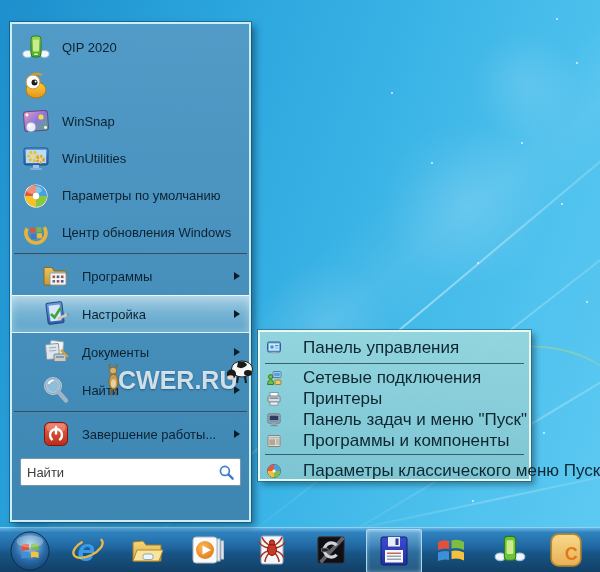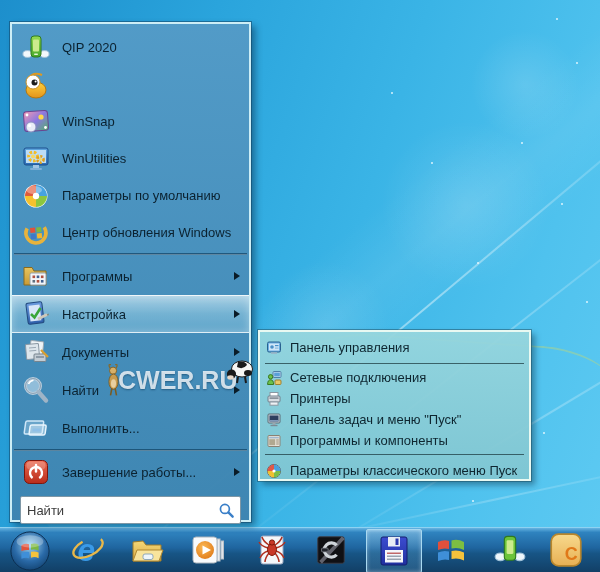--- a/index.html
+++ b/index.html
@@ -12,21 +12,21 @@
   .bokeh{position:absolute;border-radius:50%;}
   .sparkle{position:absolute;width:2px;height:2px;border-radius:50%;background:rgba(255,255,255,.8);}
   .aurora{position:absolute;border:none;border-top:2px solid rgba(186,214,126,.45);border-radius:50% / 100%;}
   
   #start-menu{position:absolute;left:10px;top:22px;width:241px;height:500px;box-sizing:border-box;
     background:linear-gradient(178deg,rgba(84,155,199,.96),rgba(62,132,176,.96));
     border:2px solid #cdeef6;
     box-shadow:0 0 0 1px rgba(18,70,102,.55), 4px 4px 7px rgba(0,25,50,.45);
     z-index:20;display:flex;flex-direction:column;padding-top:5px;}
   .m-row{position:relative;display:flex;align-items:center;height:37px;flex:0 0 auto;cursor:default;}
-  .m-row.menu-row{height:38px;}
+  .m-row.menu-row{height:38px;padding-left:20px;}
   .m-row .mi{width:30px;height:30px;margin-left:9px;flex:0 0 auto;}
   .m-row .mlabel{margin-left:11px;font-size:13px;color:#0b2230;white-space:nowrap;}
   .m-row.hl{background:linear-gradient(180deg,rgba(228,247,253,.62),rgba(165,217,236,.48) 50%,rgba(130,195,224,.42));
     border-top:1px solid rgba(255,255,255,.9);border-bottom:1px solid rgba(255,255,255,.65);
     box-shadow:inset 0 0 8px rgba(255,255,255,.35);height:36px;}
   .arr{position:absolute;right:9px;top:50%;margin-top:-4px;width:0;height:0;
     border-left:6px solid #0a1c28;border-top:4px solid transparent;border-bottom:4px solid transparent;}
   .msep{height:1px;background:rgba(11,58,90,.65);border-bottom:1px solid rgba(255,255,255,.28);margin:2px 2px;flex:0 0 auto;}
   #menu-search{margin:5px 8px 0 8px;height:26px;background:#fff;border:1px solid #7e97a6;border-radius:2px;
     display:flex;align-items:center;flex:0 0 auto;}
@@ -35,21 +35,21 @@
   #menu-search .sicon{width:17px;height:17px;margin-right:5px;flex:0 0 auto;}
   
   #submenu{position:absolute;left:258px;top:330px;width:273px;height:151px;box-sizing:border-box;
     background:linear-gradient(180deg,rgba(150,214,222,.95),rgba(128,198,210,.95));
     border:2px solid #e9f9f2;
     box-shadow:0 0 0 1px rgba(30,80,100,.5), 4px 4px 6px rgba(0,30,50,.4);
     z-index:40;display:flex;flex-direction:column;padding:3px 0;}
   .s-row{position:relative;display:flex;align-items:center;height:21px;flex:0 0 auto;cursor:default;}
   .s-row.tall{height:25px;}
   .s-row .si{width:16px;height:16px;margin-left:6px;flex:0 0 auto;}
-  .s-row .slabel{margin-left:8px;font-size:13px;color:#0e2630;white-space:nowrap;}
+  .s-row .slabel{margin-left:21px;font-size:17px;color:#0e2630;white-space:nowrap;}
   .ssep{height:1px;background:rgba(30,60,66,.75);margin:3px 5px;flex:0 0 auto;}
   
   #watermark{position:absolute;left:105px;top:358px;width:152px;height:46px;z-index:30;pointer-events:none;}
   #watermark .wm-text{position:absolute;left:13px;top:8px;font-size:25px;font-weight:bold;letter-spacing:0px;
     color:rgba(250,253,255,.80);text-shadow:0 1px 2px rgba(0,40,70,.45);}
   #watermark .goat{position:absolute;left:0px;top:4px;}
   #watermark .cow{position:absolute;right:2px;top:0px;}
   
   #taskbar{position:absolute;left:0;bottom:0;width:600px;height:45px;
     background:linear-gradient(180deg,#66b4e2 0%,#2f83bf 10%,#1f659f 45%,#175585 58%,#123f66 100%);
@@ -244,30 +244,20 @@
       <svg class="mi" viewBox="0 0 30 30">
         <circle cx="12" cy="11" r="7.5" fill="rgba(210,232,246,.55)" stroke="#b9cddc" stroke-width="3"></circle>
         <circle cx="12" cy="11" r="7.5" fill="none" stroke="#8aa2b6" stroke-width="1"></circle>
         <path d="M7.5 9 Q9 5.8 12.5 5.3" stroke="#fff" stroke-width="1.6" fill="none"></path>
         <line x1="17.5" y1="17" x2="25" y2="25.5" stroke="#9fb4c6" stroke-width="4.4" stroke-linecap="round"></line>
       </svg>
       <span class="mlabel">Найти</span>
       <span class="arr"></span>
     </div>
 
-    <div class="m-row menu-row">
-      <svg class="mi" viewBox="0 0 30 30">
-        <g transform="skewX(-8)">
-          <rect x="6" y="8" width="18" height="13" rx="1.5" fill="rgba(200,230,250,.30)" stroke="#cfe7f8" stroke-width="1.5"></rect>
-          <rect x="11" y="12" width="16" height="10" rx="1.5" fill="rgba(225,242,252,.45)" stroke="#e9f5fd" stroke-width="1.5"></rect>
-          <rect x="14" y="15.5" width="8" height="3" fill="#8fc0e8"></rect>
-        </g>
-      </svg>
-      <span class="mlabel">Выполнить...</span>
-    </div>
 
     <div class="msep"></div>
 
     <div class="m-row menu-row">
       <svg class="mi" viewBox="0 0 30 30">
         <defs>
             <linearGradient id="sdg" x1="0" y1="0" x2="0" y2="1">
               <stop offset="0" stop-color="#ec6a50"></stop>
               <stop offset="1" stop-color="#b82c1a"></stop>
             </linearGradient>

